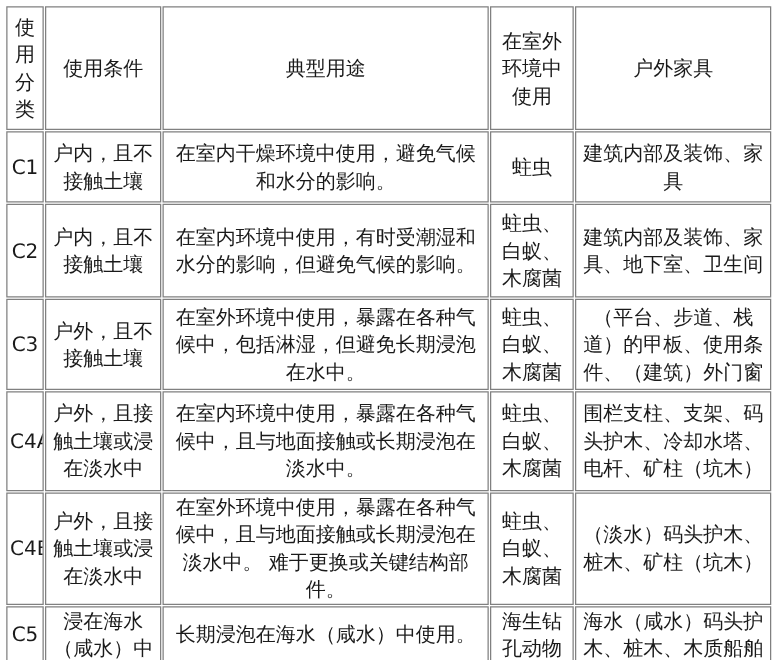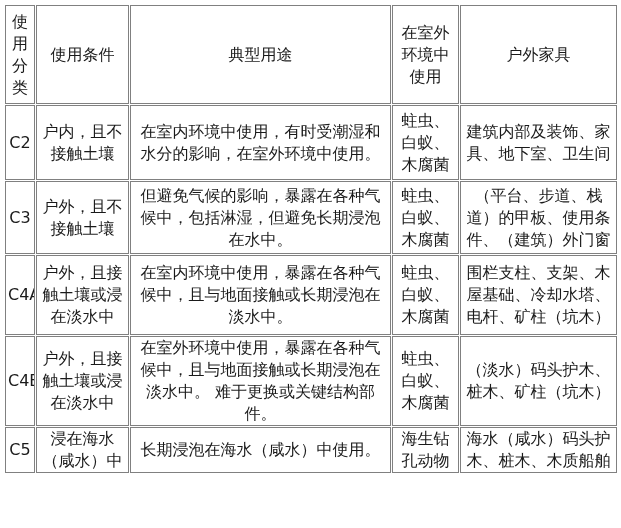--- a/index.html
+++ b/index.html
@@ -69,40 +69,47 @@
       <th class="col-category">
         <div class="vstack">使用分类</div>
       </th>
       <th class="col-condition">使用条件</th>
       <th class="col-environment">典型用途</th>
       <th class="col-factors">在室外环境中使用</th>
       <th class="col-uses">户外家具</th>
     </tr>
   </thead>
   <tbody>
+    <tr class="row-c1">
+      <td class="cell-category">C1</td>
+      <td class="cell-condition">户内，且不接触土壤</td>
+      <td class="cell-environment">在室内干燥环境中使用，避免气候和水分的影响。</td>
+      <td class="cell-factors">蛀虫</td>
+      <td class="cell-uses">建筑内部及装饰、家具</td>
+    </tr>
     <tr class="row-c2">
       <td class="cell-category">C2</td>
       <td class="cell-condition">户内，且不接触土壤</td>
-      <td class="cell-environment">在室内环境中使用，有时受潮湿和水分的影响，在室外环境中使用。</td>
+      <td class="cell-environment">在室内环境中使用，有时受潮湿和水分的影响，但避免气候的影响。</td>
       <td class="cell-factors">蛀虫、白蚁、木腐菌</td>
       <td class="cell-uses">建筑内部及装饰、家具、地下室、卫生间</td>
     </tr>
     <tr class="row-c3">
       <td class="cell-category">C3</td>
       <td class="cell-condition">户外，且不接触土壤</td>
-      <td class="cell-environment">但避免气候的影响，暴露在各种气候中，包括淋湿，但避免长期浸泡在水中。</td>
+      <td class="cell-environment">在室外环境中使用，暴露在各种气候中，包括淋湿，但避免长期浸泡在水中。</td>
       <td class="cell-factors">蛀虫、白蚁、木腐菌</td>
       <td class="cell-uses">（平台、步道、栈道）的甲板、使用条件、（建筑）外门窗</td>
     </tr>
     <tr class="row-c4a">
       <td class="cell-category">C4A</td>
       <td class="cell-condition">户外，且接触土壤或浸在淡水中</td>
       <td class="cell-environment">在室内环境中使用，暴露在各种气候中，且与地面接触或长期浸泡在淡水中。</td>
       <td class="cell-factors">蛀虫、白蚁、木腐菌</td>
-      <td class="cell-uses">围栏支柱、支架、木屋基础、冷却水塔、电杆、矿柱（坑木）</td>
+      <td class="cell-uses">围栏支柱、支架、码头护木、冷却水塔、电杆、矿柱（坑木）</td>
     </tr>
     <tr class="row-c4b">
       <td class="cell-category">C4B</td>
       <td class="cell-condition">户外，且接触土壤或浸在淡水中</td>
       <td class="cell-environment">在室外环境中使用，暴露在各种气候中，且与地面接触或长期浸泡在淡水中。 难于更换或关键结构部件。</td>
       <td class="cell-factors">蛀虫、白蚁、木腐菌</td>
       <td class="cell-uses">（淡水）码头护木、桩木、矿柱（坑木）</td>
     </tr>
     <tr class="row-c5">
       <td class="cell-category">C5</td>

